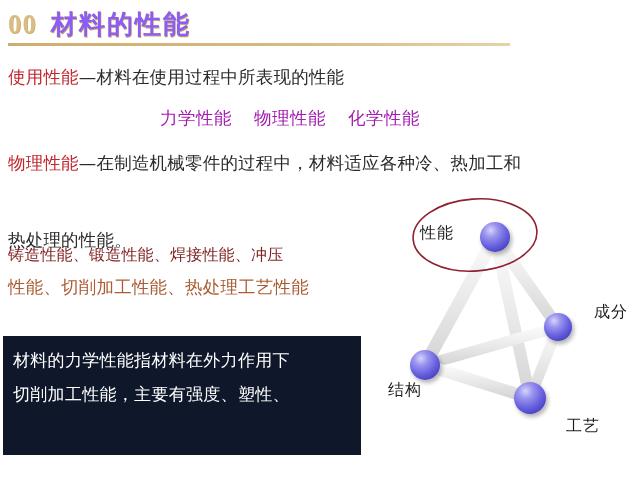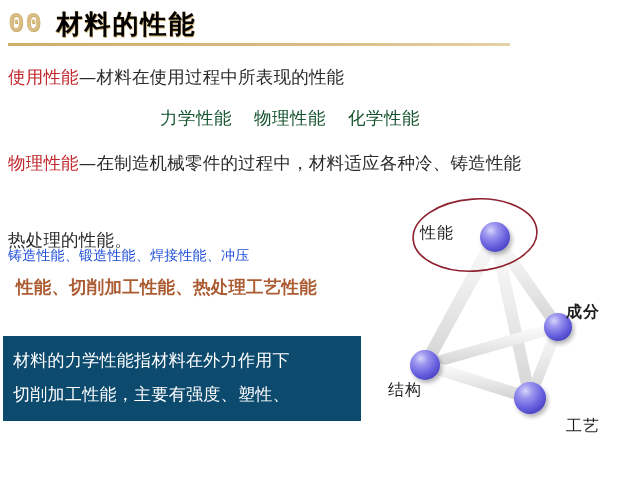--- a/index.html
+++ b/index.html
@@ -27,34 +27,34 @@
     position: absolute;
     left: 8px;
     top: 6px;
     width: 520px;
     height: 36px;
     display: flex;
     align-items: center;
     gap: 14px;
   }
   #title-number {
-    font-family: Liberation Mono, monospace;
+    font-family: Liberation Serif, serif;
     font-size: 27px;
     font-weight: bold;
     letter-spacing: 1px;
     color: #d9bd84;
     text-shadow: 0.5px 0.5px 0 #c9a965;
     line-height: 1;
   }
   #title-text {
     font-family: "DejaVu Sans", "Liberation Sans", sans-serif;
     font-size: 26px;
     font-weight: bold;
     letter-spacing: 2px;
-    color: #000000;
+    color: #8b5cf6;
     text-shadow: 0.6px 0.6px 0 #cbab67, -0.4px -0.4px 0 #eedcb4;
     line-height: 1;
   }
   #title-rule {
     position: absolute;
     left: 8px;
     top: 43px;
     width: 502px;
     height: 3px;
     background: linear-gradient(to right, #cfae6d 0%, #d8bb82 60%, #e6d2a8 100%);
@@ -71,48 +71,47 @@
     text-align: center;
   }
   .kw-red {
     color: #c0272d;
   }
 
   #line1 { left: 8px; top: 62px; }
   #line2 {
     left: 160px;
     top: 103px;
-    color: #14532d;
+    color: #a21caf;
     letter-spacing: 0.5px;
   }
   #line2 .gap { display: inline-block; width: 22px; }
 
   #line3 { left: 8px; top: 148px; }
   #line4 { left: 8px; top: 181px; margin-top: 44px; }
 
   #line5 {
     left: 8px; top: 240px;
-    color: #1d4ed8;
-    font-size: 14px;
+    color: #7f1d1d;
+    font-size: 16px;
   }
   #line6 {
-    left: 16px; top: 272px;
+    left: 8px; top: 272px;
     color: #ab5c33;
     font-size: 17.5px;
-    font-weight: bold;
   }
 
   
   #callout {
     position: absolute;
     left: 3px;
     top: 336px;
     width: 358px;
-    height: 85px;
-    background: #0c4a6e;
+    height: 119px;
+    background: #0f172a;
     box-sizing: border-box;
     padding: 7px 10px 0 10px;
   }
   #callout .cline {
     color: #ffffff;
     font-size: 17px;
     line-height: 34px;
     letter-spacing: 0.3px;
     white-space: nowrap;
     font-weight: 500;
@@ -128,21 +127,21 @@
   }
   #diagram svg { display: block; }
   .node-label {
     position: absolute;
     font-size: 16px;
     color: #1d1d1d;
     letter-spacing: 1px;
     white-space: nowrap;
   }
   #label-xingneng { left: 42px; top: 35px; }
-  #label-chengfen { left: 188px; top: 114px; font-weight: bold; }
+  #label-chengfen { left: 216px; top: 114px; }
   #label-jiegou   { left: 10px;  top: 192px; }
   #label-gongyi   { left: 188px; top: 228px; }
 </style>
 </head>
 <body>
 
 <div id="slide">
 
   <div id="title-row">
     <span id="title-number">00</span>
@@ -152,21 +151,21 @@
 
   <div class="para" id="line1">
     <span class="kw-red">使用性能</span><span>—材料在使用过程中所表现的性能</span>
   </div>
 
   <div class="para" id="line2">
     <span>力学性能</span><span class="gap"></span><span>物理性能</span><span class="gap"></span><span>化学性能</span>
   </div>
 
   <div class="para" id="line3">
-    <span class="kw-red">物理性能</span><span>—在制造机械零件的过程中，材料适应各种冷、铸造性能</span>
+    <span class="kw-red">物理性能</span><span>—在制造机械零件的过程中，材料适应各种冷、热加工和</span>
   </div>
   <div class="para" id="line4">热处理的性能。</div>
 
   <div class="para" id="line5">铸造性能、锻造性能、焊接性能、冲压</div>
   <div class="para" id="line6">性能、切削加工性能、热处理工艺性能</div>
 
   <div id="callout">
     <div class="cline">材料的力学性能指材料在外力作用下</div>
     <div class="cline">切削加工性能，主要有强度、塑性、</div>
   </div>

